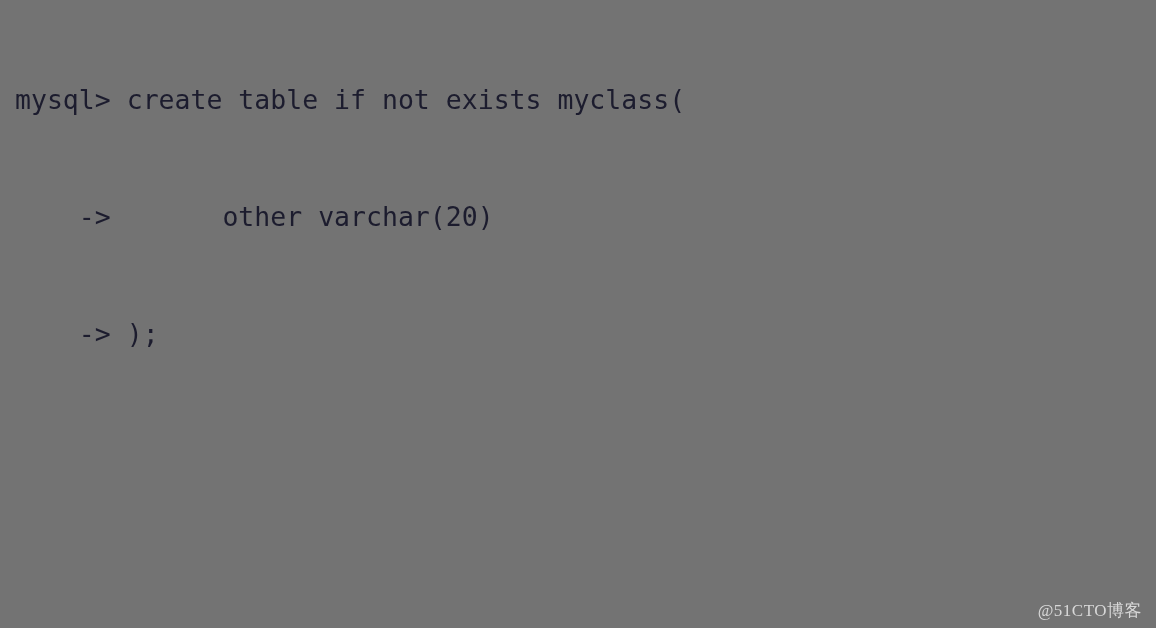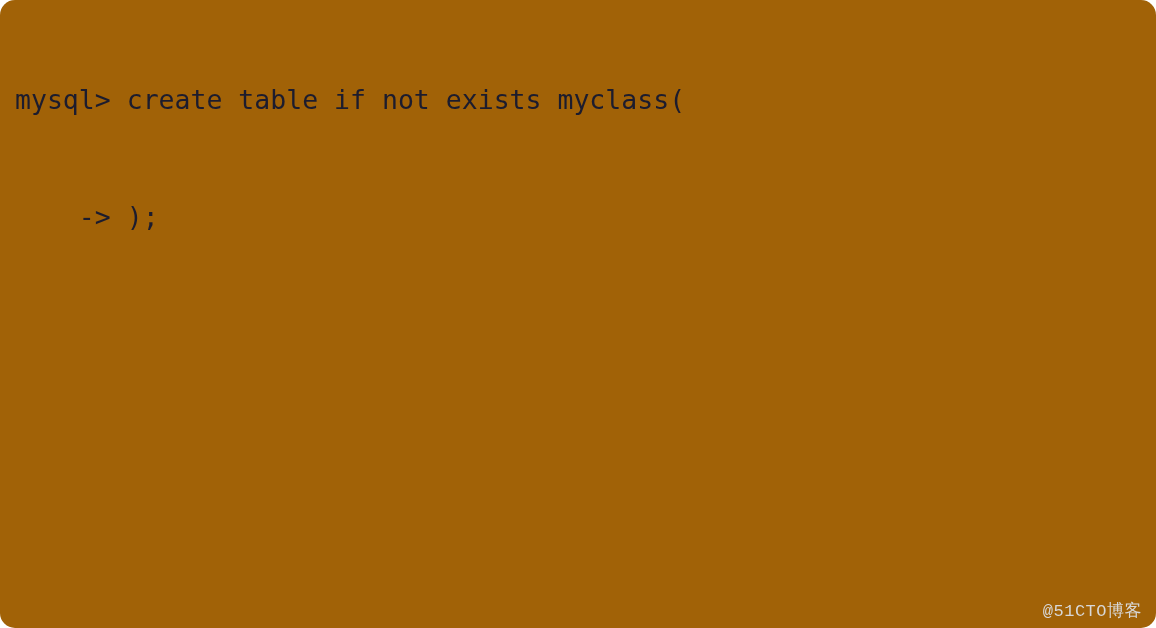--- a/index.html
+++ b/index.html
@@ -11,24 +11,23 @@
   body {
     width: 1156px;
     height: 628px;
     overflow: hidden;
     font-family: "DejaVu Sans Mono", "Liberation Mono", monospace;
   }
   #terminal {
     position: relative;
     width: 1156px;
     height: 628px;
-    background: #a16207;
+    background: #737373;
     box-sizing: border-box;
     padding: 0;
-    border-radius: 15px;
   }
   .console-output {
     position: absolute;
     top: 2px;
     left: 15px;
     margin: 0;
     padding: 0;
     font-family: "DejaVu Sans Mono", "Liberation Mono", monospace;
     font-size: 26.5px;
     line-height: 39px;
@@ -40,35 +39,36 @@
   }
   .console-line {
     display: block;
     height: 39px;
     white-space: pre;
   }
   .watermark {
     position: absolute;
     right: 14px;
     bottom: 6px;
-    font-family: Liberation Mono, monospace;
+    font-family: Liberation Serif, serif;
     font-size: 17px;
     color: #d8d8d8;
     letter-spacing: 0.5px;
     user-select: none;
     white-space: pre;
   }
 </style>
 </head>
 <body>
 
 <div id="terminal">
 
   <div class="console-output">
     <span class="console-line">mysql&gt; create table if not exists myclass(</span>
+    <span class="console-line">    -&gt;       other varchar(20)</span>
     <span class="console-line">    -&gt; );</span>
     
     
     
     
     
     
     
     
     

